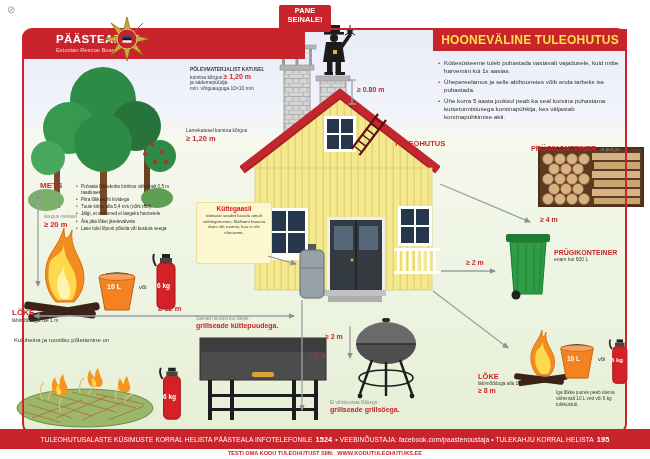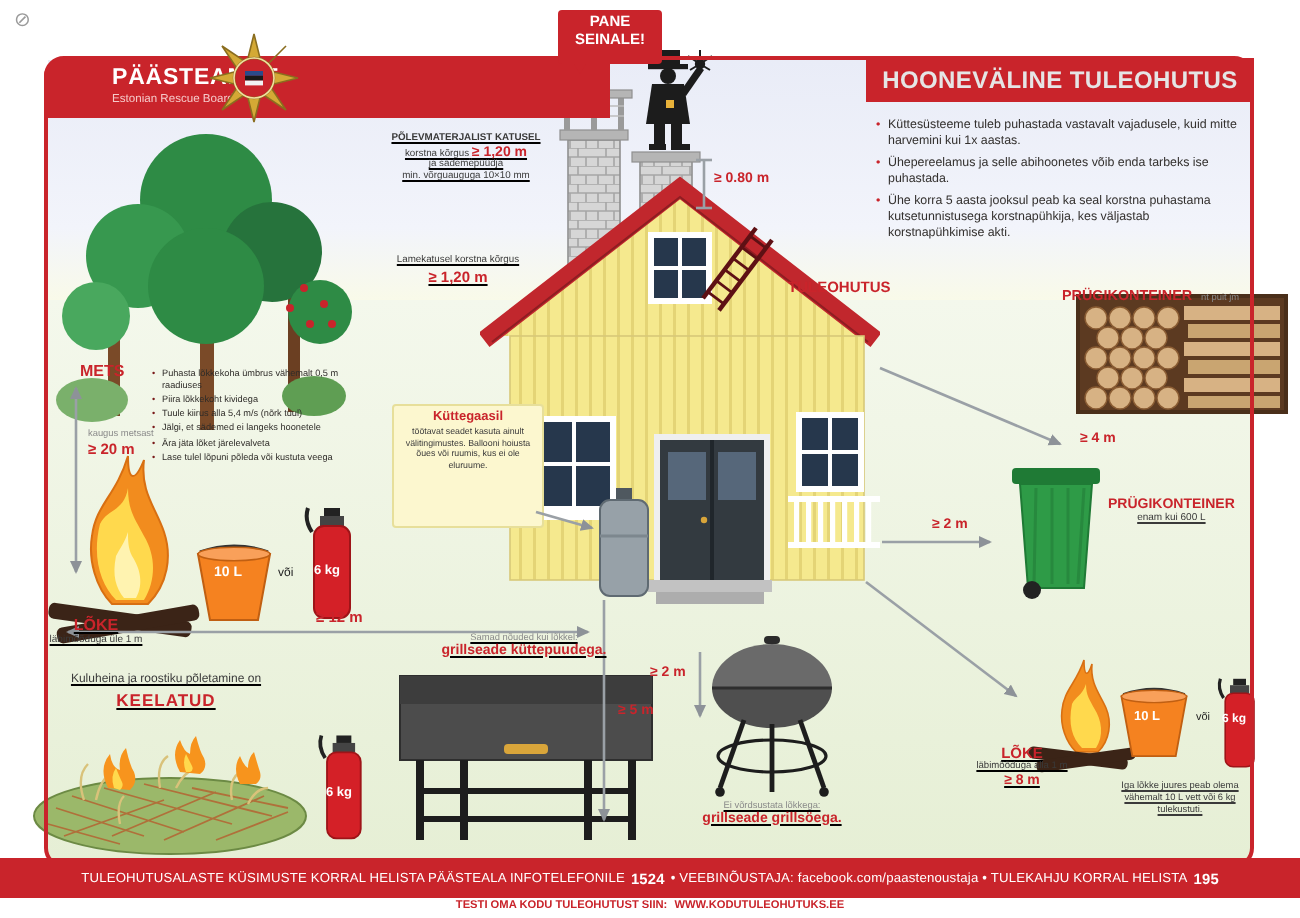--- a/index.html
+++ b/index.html
@@ -1,20 +1,20 @@
 <!DOCTYPE html>
 <html><head>
 <meta charset="utf-8">
 <style>
   html,body{margin:0;padding:0;background:#ffffff;}
   #poster{position:relative;width:650px;height:459px;background:#fff;overflow:hidden;
           font-family:"Liberation Sans", sans-serif;}
   .abs{position:absolute;}
   .nw{white-space:nowrap;}
-  .c{text-align:center;text-decoration:underline;}
+  .c{}
   .red{color:#c9242b;}
   .b{font-weight:bold;}
 
   
   .sky{position:absolute;left:24px;top:30px;width:601px;height:120px;
        background:linear-gradient(#e9ecf7,#f2f4fb 70%,#f9fae9);}
   .ground{position:absolute;left:24px;top:150px;width:601px;height:280px;
        background:linear-gradient(#f4f8ec,#e6efd5);}
   .frame{position:absolute;left:22px;top:28px;width:601px;height:402px;
        border:2.5px solid #c9242b;border-radius:10px;pointer-events:none;z-index:20;}
@@ -22,21 +22,21 @@
   
   .band-left{position:absolute;left:22px;top:30px;width:283px;height:29px;background:#c9242b;
        border-radius:8px 0 0 0;z-index:21;}
   .agency{position:absolute;left:34px;top:3px;color:#fff;font-weight:bold;font-size:11.5px;letter-spacing:.4px;}
   .agency-sub{position:absolute;left:34px;top:17px;color:#f6c9c9;font-size:5.8px;}
   .badge{position:absolute;left:104px;top:16px;width:46px;height:46px;z-index:23;}
   .ribbon{position:absolute;left:279px;top:5px;width:52px;height:26px;background:#c9242b;color:#fff;
        font-weight:bold;font-size:7.5px;line-height:1.2;text-align:center;padding-top:1px;
        border-radius:2px;z-index:22;}
   .ribbon:after{content:"";position:absolute;left:8px;top:100%;border:5px solid transparent;border-top-color:#c9242b;border-left-width:3px;border-right-width:3px;}
-  .band-right{position:absolute;left:433px;top:29px;width:194px;height:22px;background:#c9242b;color:#e5e5e5;
+  .band-right{position:absolute;left:433px;top:29px;width:194px;height:22px;background:#c9242b;color:#fde047;
        display:flex;align-items:center;justify-content:center;font-weight:bold;font-size:12px;letter-spacing:.2px;z-index:21;}
   .intro{position:absolute;left:438px;top:59px;width:184px;z-index:5;}
   .intro div{position:relative;padding-left:6px;font-size:6.2px;line-height:1.28;color:#33302e;margin-bottom:3px;}
   .intro div:before{content:"•";position:absolute;left:0;top:0;color:#c9242b;}
 
   
   .t-tiny{font-size:4.7px;color:#3a3a3a;line-height:1.25;}
   .t-grey{font-size:4.7px;color:#8a8a8a;line-height:1.2;}
   .lbl-red{color:#c9242b;font-weight:bold;}
   .dist{color:#c9242b;font-weight:bold;font-size:7px;white-space:nowrap;z-index:8;}
@@ -139,21 +139,20 @@
       <rect x="10" y="8" width="12" height="5" fill="#444"></rect>
       <rect x="7" y="13" width="18" height="46" rx="5" fill="#d42027" stroke="#9e1418" stroke-width="1"></rect>
     </svg>
   </div>
   <div class="abs b nw" style="left:157px;top:282px;color:#fff;font-size:6.5px;z-index:6;">6 kg</div>
 
   <div class="abs dist" style="left:158px;top:304px;font-size:7.5px;">≥ 12 m</div>
 
   <div class="abs labelblock c" style="left:14px;top:337px;width:138px;">
     <div class="t-tiny nw" style="font-size:6px;">Kuluheina ja roostiku põletamine on</div>
-    <div class="lbl-red nw" style="font-size:8.5px;letter-spacing:.5px;">KEELATUD</div>
   </div>
   <div class="abs" style="left:12px;top:360px;z-index:5;">
     <svg width="146" height="70" viewBox="0 0 146 70">
       <ellipse cx="73" cy="48" rx="68" ry="19" fill="#9bb86a" stroke="#6c8a44" stroke-width="1"></ellipse>
       <g stroke="#b0703a" stroke-width="0.9" fill="none">
         <path d="M16,44 L60,58 M24,38 L80,56 M40,34 L104,52 M60,32 L124,48 M84,34 L132,44 M12,52 L48,62 M70,40 L20,58 M96,36 L44,58 M120,38 L70,60 M132,46 L96,60"></path>
       </g>
       <g stroke="#d9c27a" stroke-width="1.2" fill="none">
         <path d="M30,40 q-4,-12 2,-18 M36,40 q2,-10 8,-14 M68,34 q-2,-12 4,-16 M76,34 q4,-8 10,-10 M104,40 q-2,-10 4,-14 M112,42 q4,-8 10,-8 M48,52 q-2,-10 2,-14"></path>
       </g>

